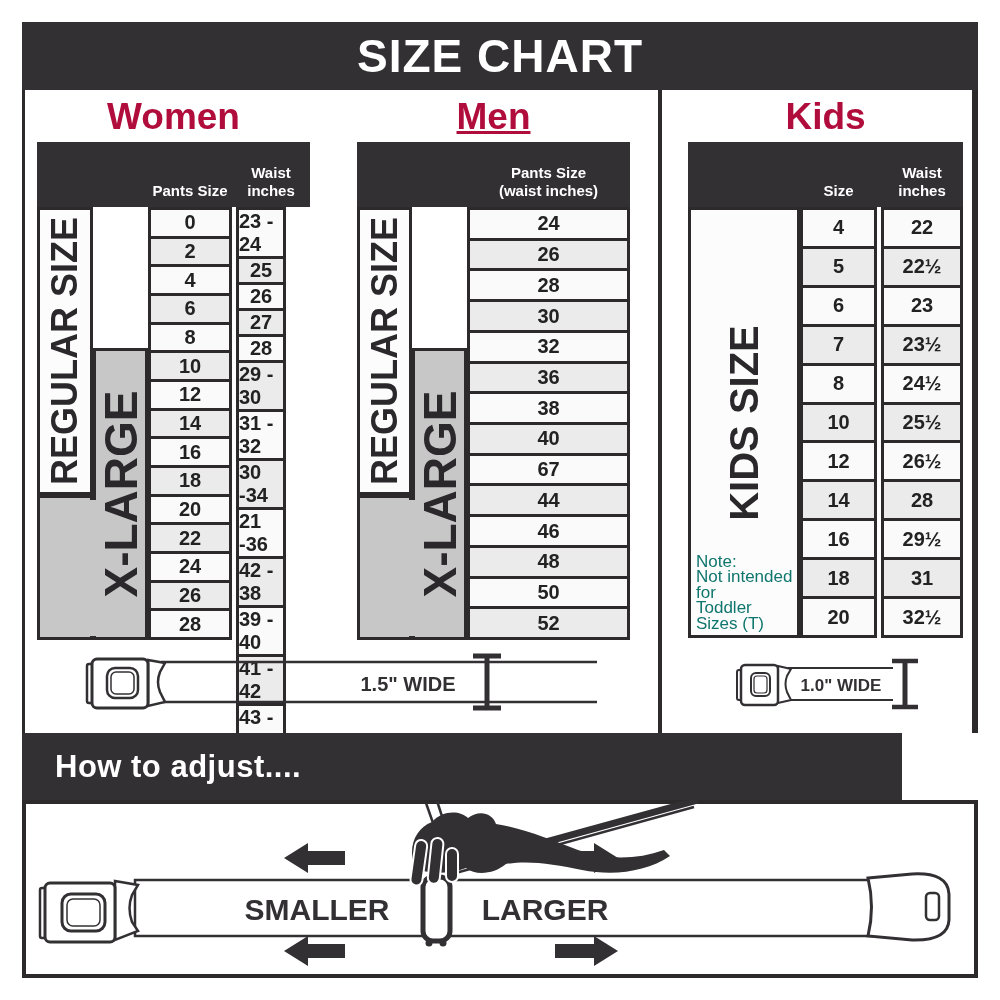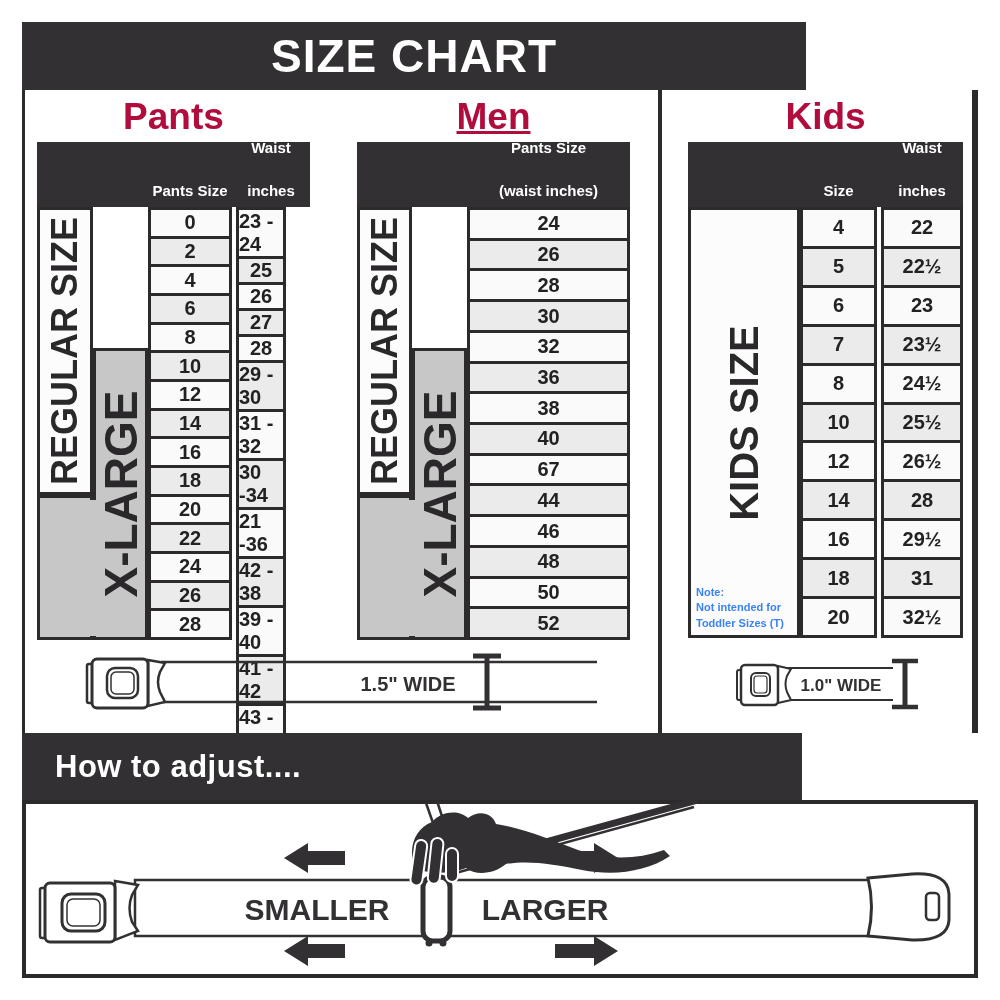--- a/index.html
+++ b/index.html
@@ -3,52 +3,52 @@
 <meta charset="utf-8">
 <style>
   html,body{margin:0;padding:0;background:#fff;}
   body{width:1000px;height:1000px;position:relative;font-family:"Liberation Sans",sans-serif;overflow:hidden;}
   .abs{position:absolute;box-sizing:border-box;}
   .dark{background:#333033;}
   .banner{display:flex;align-items:center;justify-content:center;color:#fff;font-weight:bold;font-size:46px;letter-spacing:1px;}
   .sec-heading{font-weight:bold;font-size:37px;color:#B00C3C;text-align:center;line-height:46px;}
   .vline{background:#2d2a2c;}
   .thead{background:#333033;}
-  .hcol{position:absolute;bottom:7px;display:flex;flex-direction:column;align-items:center;justify-content:flex-end;color:#fff;font-size:15px;font-weight:bold;line-height:18px;text-align:center;gap:25px;}
+  .hcol{position:absolute;bottom:7px;display:flex;flex-direction:column;align-items:center;justify-content:flex-end;color:#fff;font-size:15px;font-weight:bold;line-height:18px;text-align:center;}
   .box-white{background:#FCFCFC;border:3px solid #2d2a2c;}
   .box-gray{background:#C8C7C7;border:3px solid #2d2a2c;}
   .patch{background:#C8C7C7;}
   .vwrap{pointer-events:none;}
   .vlabel{position:absolute;left:50%;top:50%;transform:translate(-50%,-50%) rotate(-90deg);white-space:nowrap;font-weight:bold;color:#2a282a;}
   .col{display:flex;flex-direction:column;}
   .col div.cell{flex:1;border:3px solid #2d2a2c;display:flex;align-items:center;justify-content:center;font-weight:bold;font-size:20px;color:#222;background:#FAFAFA;}
   .col div.cell + div.cell{margin-top:-3px;}
   .col div.cell:nth-of-type(even){background:#ECEBEB;}
-  .note{position:absolute;left:5px;bottom:4px;font-size:11px;font-weight:bold;line-height:15.5px;color:#3b82f6;}
+  .note{position:absolute;left:5px;bottom:4px;font-size:17px;font-weight:normal;line-height:15.5px;color:#0f766e;}
   .note span{display:block;}
   .band{display:flex;align-items:center;padding-left:33px;color:#fff;font-weight:bold;font-size:31px;letter-spacing:0.5px;}
   .panel{background:#fff;border:4px solid #2d2a2c;}
   svg{position:absolute;overflow:visible;}
   svg text{font-family:"Liberation Sans",sans-serif;font-weight:bold;fill:#333033;}
   .ink{stroke:#333033;fill:none;}
   .inkfill{stroke:#333033;fill:#fff;}
   .solid{fill:#333033;stroke:none;}
 </style>
 </head>
 <body>
 
-<div class="abs dark banner" style="left:22px;top:22px;width:784px;height:68px">
+<div class="abs dark banner" style="left:22px;top:22px;width:956px;height:68px">
   <span>SIZE CHART</span>
 </div>
 
 <div class="abs vline" style="left:22px;top:90px;width:3px;height:643px"></div>
 <div class="abs vline" style="left:658px;top:90px;width:4px;height:643px"></div>
 <div class="abs vline" style="left:972px;top:90px;width:6px;height:643px"></div>
 
-<div class="abs sec-heading" style="left:37px;top:94px;width:273px;">Pants</div>
+<div class="abs sec-heading" style="left:37px;top:94px;width:273px;">Women</div>
 <div class="abs sec-heading" style="left:357px;top:94px;width:273px;text-decoration:underline;">Men</div>
 <div class="abs sec-heading" style="left:688px;top:94px;width:275px;">Kids</div>
 
 <div class="abs thead" style="left:37px;top:142px;width:273px;height:65px">
   <div class="hcol" style="left:111px;width:84px">
     <span>Pants Size</span>
   </div>
   <div class="hcol" style="left:195px;width:78px">
     <span>Waist</span>
     <span>inches</span>
@@ -342,21 +342,21 @@
     <rect class="ink" x="66" y="31" width="13" height="17" rx="3" stroke-width="1.2"></rect>
   </g>
   <text x="153" y="46" font-size="17" text-anchor="middle">1.0" WIDE</text>
   <g>
     <line class="ink" x1="217" y1="16" x2="217" y2="62" stroke-width="5"></line>
     <line class="ink" x1="204" y1="16" x2="230" y2="16" stroke-width="4.5"></line>
     <line class="ink" x1="204" y1="62" x2="230" y2="62" stroke-width="4.5"></line>
   </g>
 </svg>
 
-<div class="abs dark band" style="left:22px;top:733px;width:780px;height:67px">
+<div class="abs dark band" style="left:22px;top:733px;width:880px;height:67px">
   <span>How to adjust....</span>
 </div>
 
 <div class="abs panel" style="left:22px;top:800px;width:956px;height:178px"></div>
 <svg style="left:22px;top:800px" width="956" height="178" viewBox="0 0 956 178">
 
   <rect class="inkfill" x="113" y="80" width="758" height="56" stroke-width="2.5"></rect>
 
   <g>
     <path class="inkfill" d="M93,81 L116,85 L110,95 Q105,108 110,122 L116,131 L93,140 Z" stroke-width="2.5"></path>

